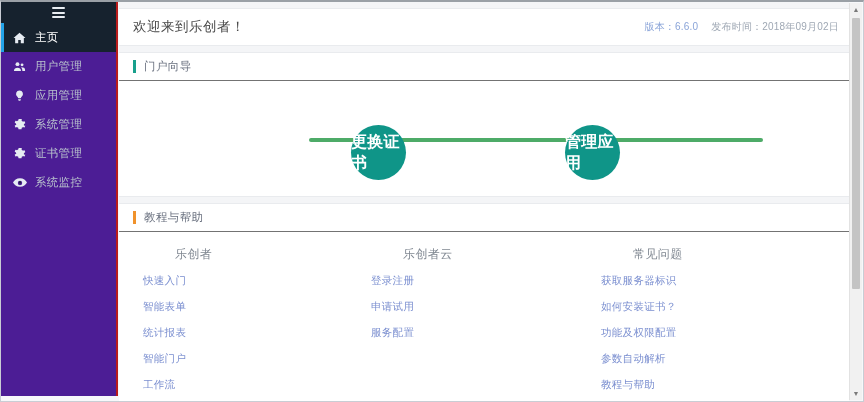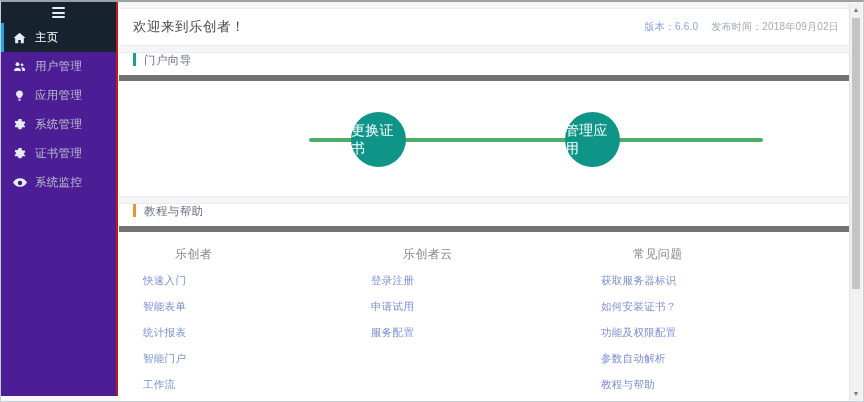--- a/index.html
+++ b/index.html
@@ -97,23 +97,23 @@
   #welcome-meta .rel { color: #9fa8b4; margin-left: 10px; }
 
   
   .section {
     background: #ffffff;
     border-top: 1px solid #e9ebee;
     border-bottom: 1px solid #e9ebee;
   }
   .section-head {
     height: 28px;
-    display: flex; 
+    display: flex; align-items: center;
     padding-left: 14px;
-    border-bottom: 6px solid #737373;
+    border-bottom: 1px solid #737373;
   }
   .bar { width: 3px; height: 13px; margin-right: 8px; flex: none; }
   .bar.teal { background: #18a08c; }
   .bar.orange { background: #f0922b; }
   .section-title { font-size: 11.5px; color: #6b7280; letter-spacing: .4px; }
 
   
   #wizard {
     position: relative;
     height: 115px;
@@ -124,25 +124,26 @@
     height: 4px;
     background: #4eab68;
     border-radius: 2px;
   }
   .node {
     position: absolute;
     width: 55px; height: 55px;
     border-radius: 50%;
     background: #0f9588;
     color: #ffffff;
-    font-size: 14px;
+    font-size: 16px;
     display: flex; align-items: center; justify-content: center;
     letter-spacing: .3px;
     cursor: pointer;
-    top: 31px;
+    top: 44px;
+    font-weight: bold;
   }
   #node-1 { left: 232px; }
   #node-2 { left: 446px; }
 
   
   #help-body {
     display: flex;
     padding: 14px 0 16px 0;
     min-height: 170px;
   }

